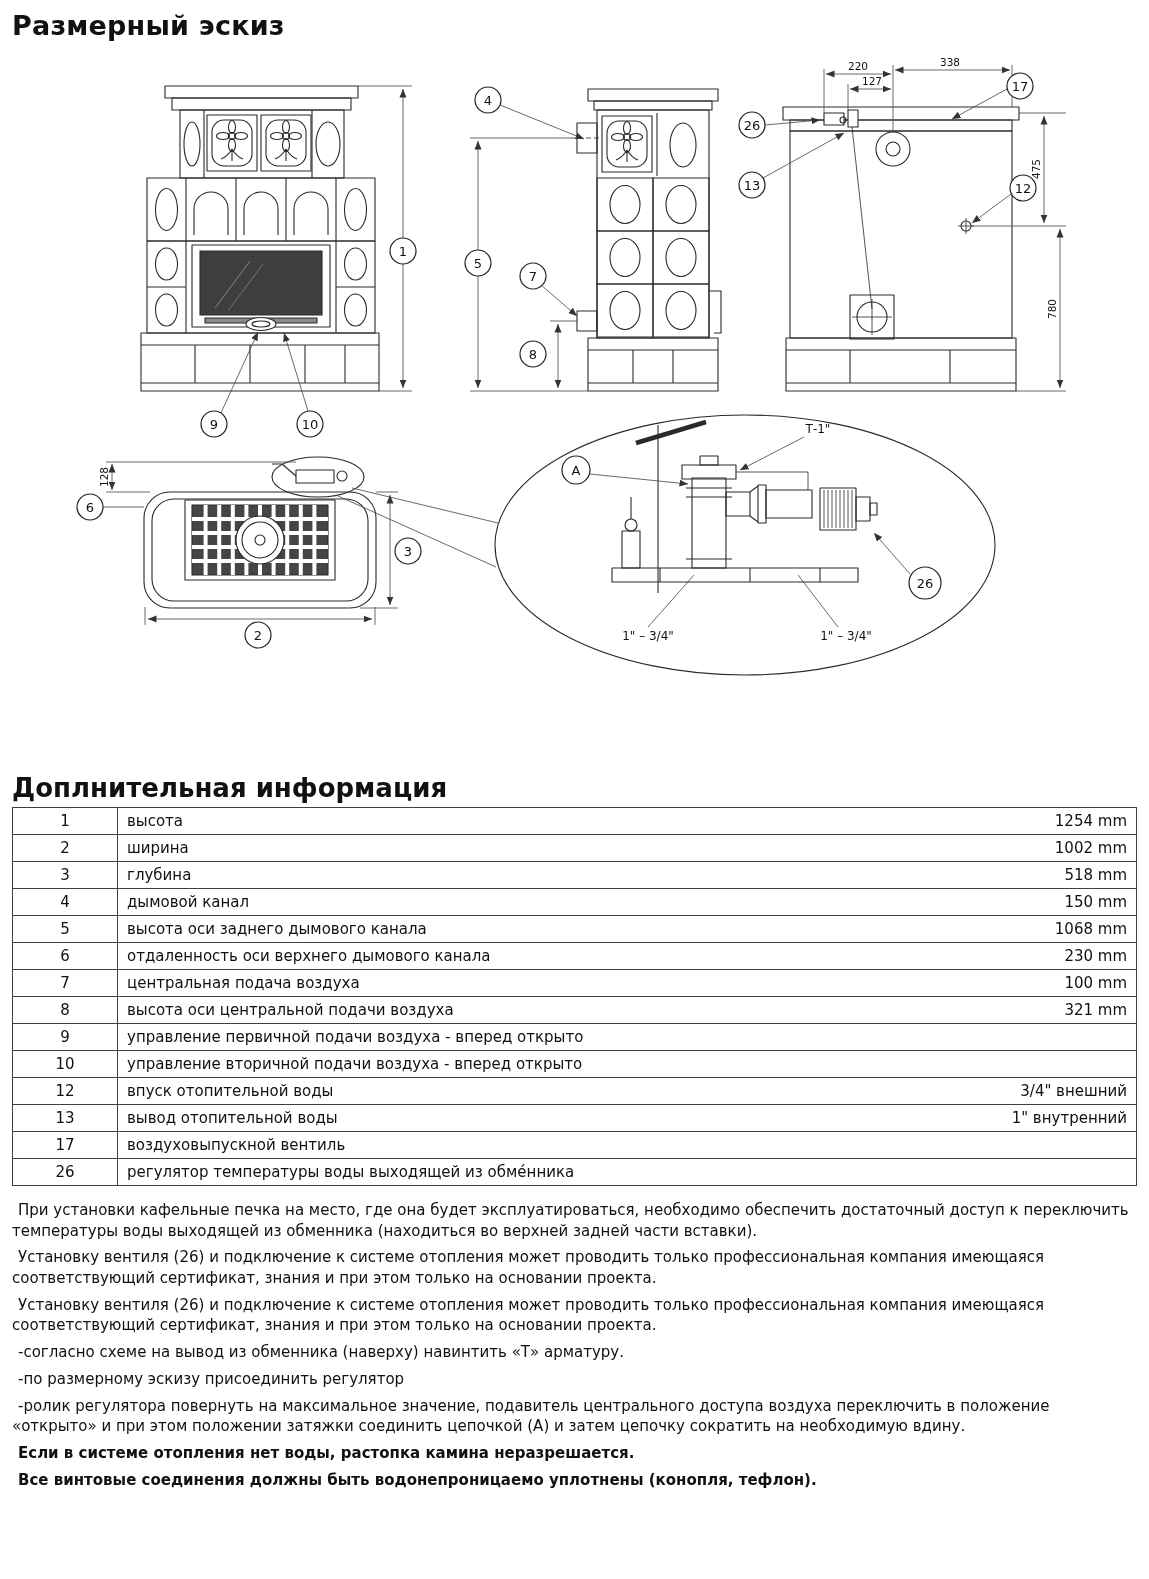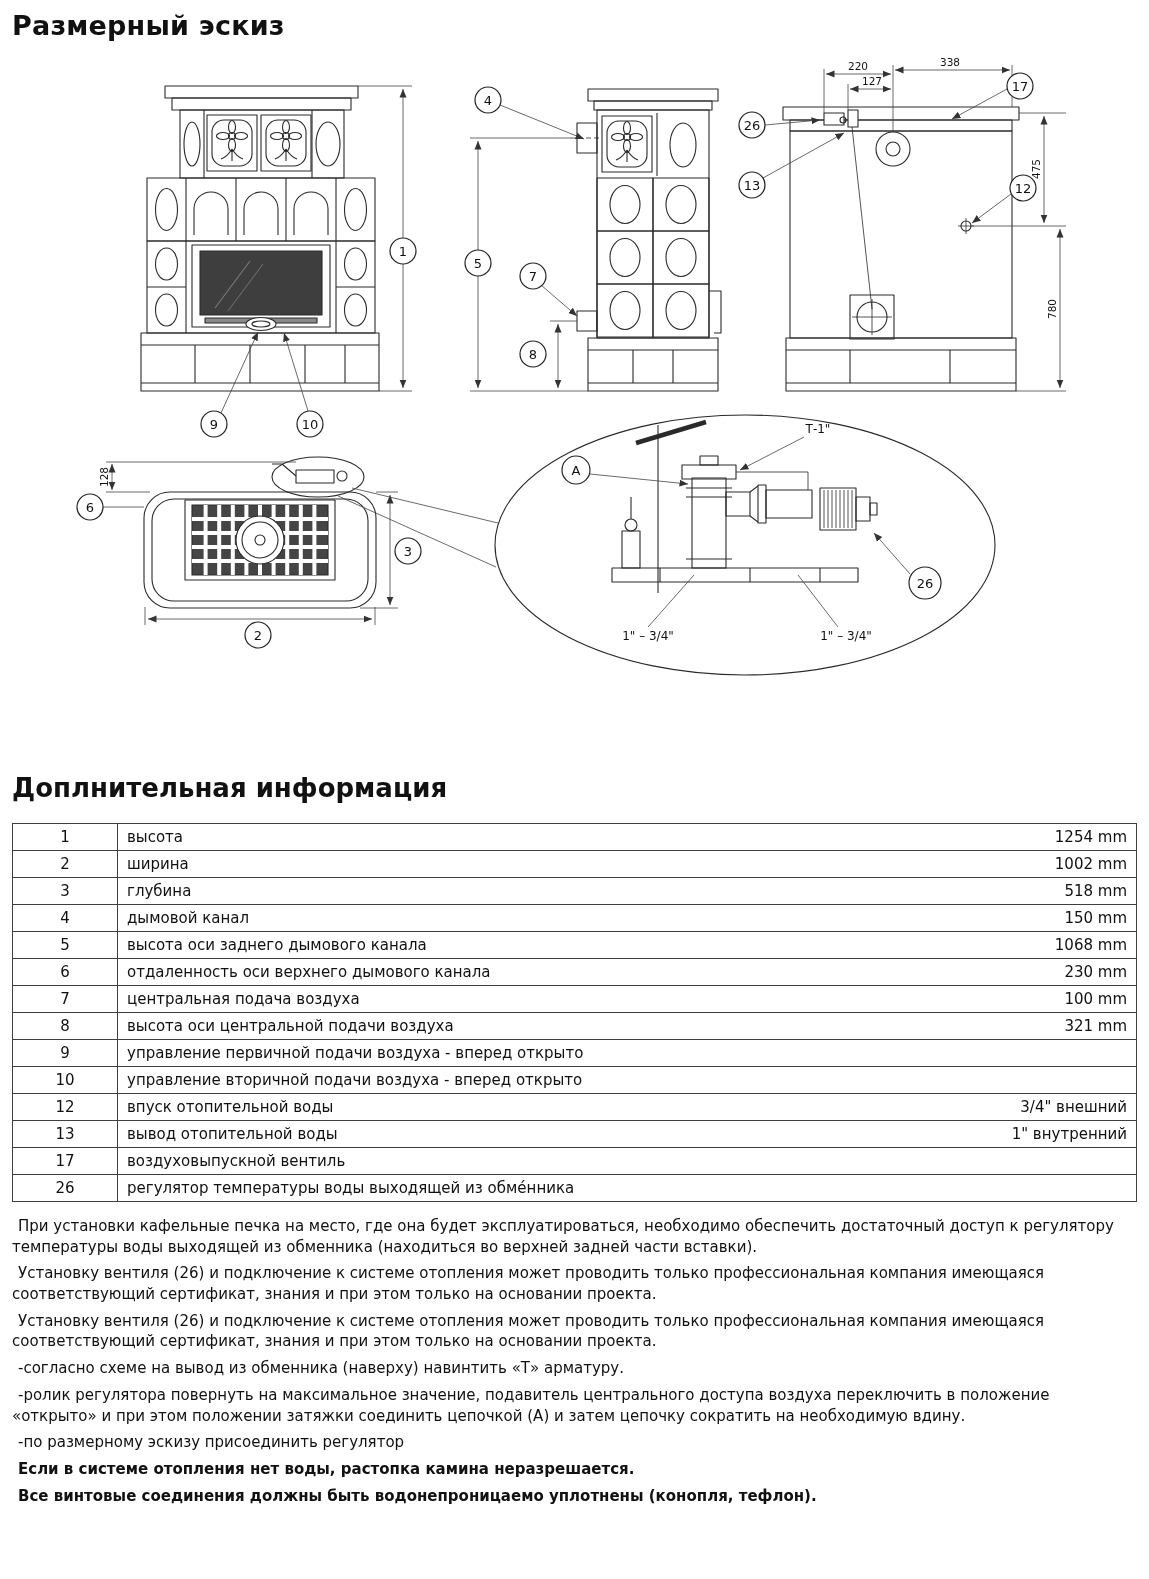--- a/index.html
+++ b/index.html
@@ -1,18 +1,18 @@
 <!DOCTYPE html>
 <html><head>
 <meta charset="utf-8">
 <style>
   html,body{margin:0;padding:0;background:#fff;}
   body{width:1149px;font-family:"DejaVu Sans","Liberation Sans",sans-serif;color:#111;}
   h1{font-size:27px;font-weight:bold;margin:10px 8px 2px 12px;letter-spacing:0.2px;}
-  h2{font-size:26px;font-weight:bold;margin:30px 0 20px 12px;}
+  h2{font-size:26px;font-weight:bold;margin:30px 0 4px 12px;}
   .drawing{width:1149px;height:700px;}
   svg text{font-family:"DejaVu Sans","Liberation Sans",sans-serif;fill:#111;}
   .co-t{font-size:13px;text-anchor:middle;}
   .dim-t{font-size:10.5px;text-anchor:middle;}
   .lbl-t{font-size:12px;text-anchor:middle;}
   .co-c{fill:#fff;stroke:#222;stroke-width:1.2;}
   table{border-collapse:collapse;width:1125px;margin-left:12px;font-size:15px;}
   td{border:1px solid #3f3f3f;padding:4px 9px;}
   td.n{width:86px;text-align:center;}
   .rl{display:flex;justify-content:space-between;align-items:baseline;text-align:center;}
@@ -445,21 +445,21 @@
           <div class="rl">
             <span class="d">регулятор температуры воды выходящей из обме́нника</span>
             <span class="v"></span>
           </div>
         </td>
       </tr>
   </tbody>
 </table>
 
 <div class="notes">
-  <p>При установки кафельные печка на место, где она будет эксплуатироваться, необходимо обеспечить достаточный доступ к регулятору температуры воды выходящей из обменника (находиться во верхней задней части вставки).</p>
+  <p>При установки кафельные печка на место, где она будет эксплуатироваться, необходимо обеспечить достаточный доступ к переключить температуры воды выходящей из обменника (находиться во верхней задней части вставки).</p>
   <p>Установку вентиля (26) и подключение к системе отопления может проводить только профессиональная компания имеющаяся соответствующий сертификат, знания и при этом только на основании проекта.</p>
   <p>Установку вентиля (26) и подключение к системе отопления может проводить только профессиональная компания имеющаяся соответствующий сертификат, знания и при этом только на основании проекта.</p>
   <p>-согласно схеме на вывод из обменника (наверху) навинтить «Т» арматуру.</p>
+  <p>-по размерному эскизу присоединить регулятор</p>
   <p>-ролик регулятора повернуть на максимальное значение, подавитель центрального доступа воздуха переключить в положение «открыто» и при этом положении затяжки соединить цепочкой (А) и затем цепочку сократить на необходимую вдину.</p>
-  <p>-по размерному эскизу присоединить регулятор</p>
   <p class="b">Если в системе отопления нет воды, растопка камина неразрешается.</p>
   <p class="b">Все винтовые соединения должны быть водонепроницаемо уплотнены (конопля, тефлон).</p>
 </div>
 
 </body></html>

